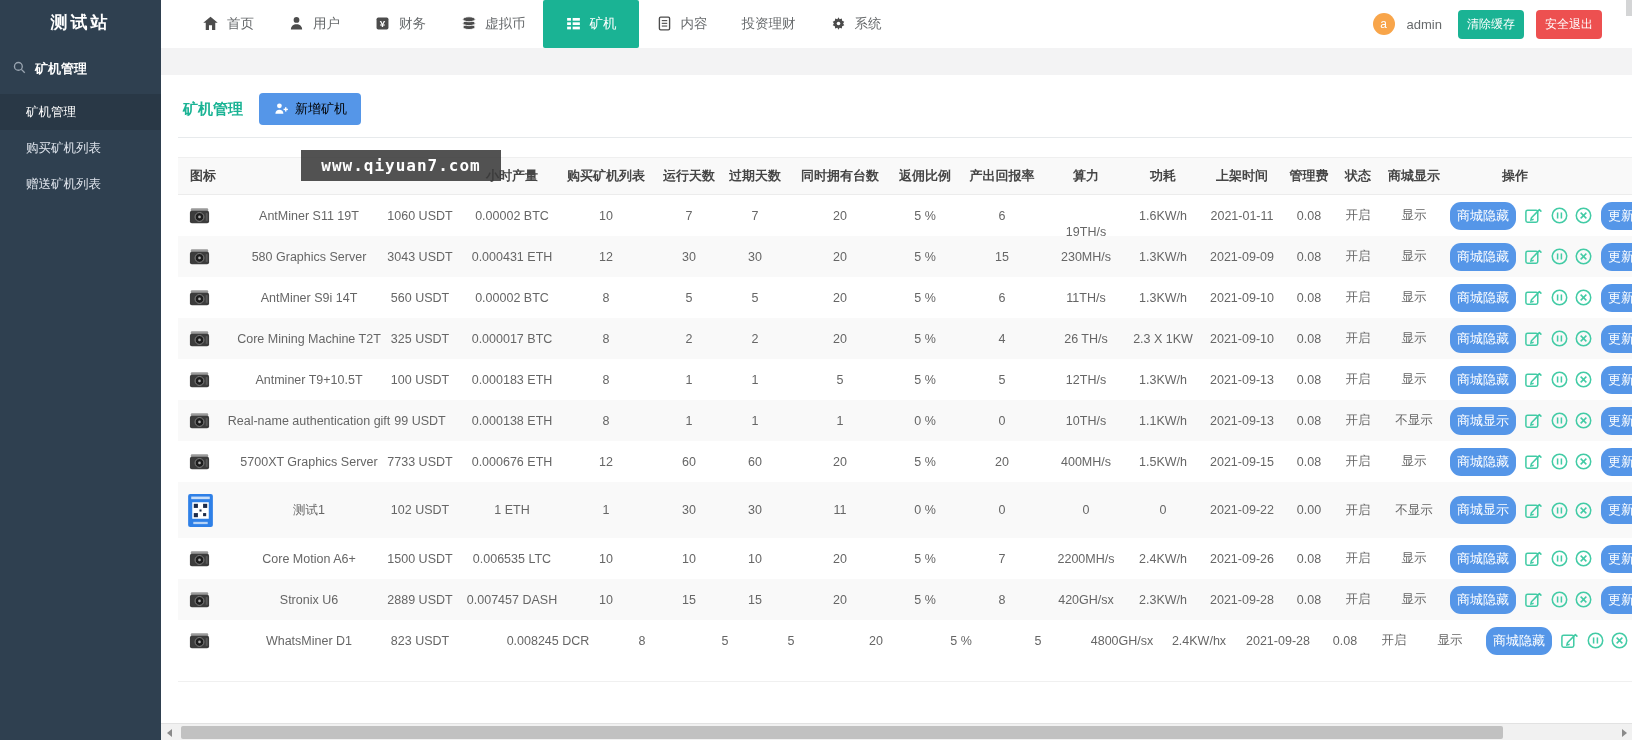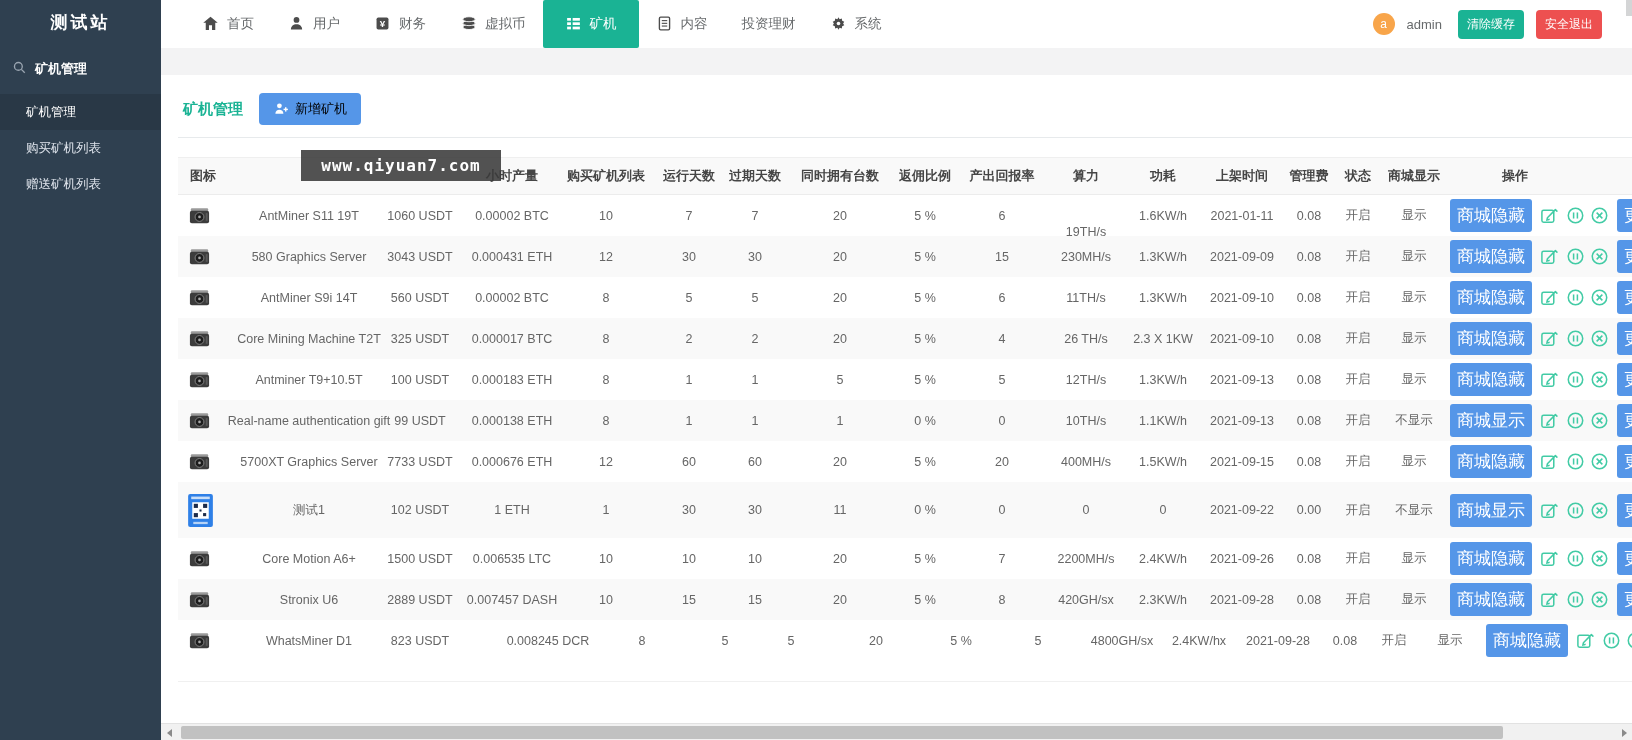--- a/index.html
+++ b/index.html
@@ -46,21 +46,21 @@
   .th.left { justify-content:flex-start; padding-left:12px; }
   .th.actions-h { justify-content:flex-start; padding-left:58px; }
   .tr { display:flex; align-items:center; height:41px; color:#666; }
   .tr.alt { background:#f9f9f9; }
   .tr.tall { height:56px; }
   .td { text-align:center; display:flex; align-items:center; justify-content:center; white-space:nowrap; flex-shrink:0; }
   .td.icon-cell { justify-content:flex-start; padding-left:10px; }
   .td.actions { justify-content:flex-start; padding-left:6px; gap:0; }
   .table-end { height:21px; border-bottom:1px solid #f0f0f0; min-width:1454px; }
 
-  .btn-mall, .btn-update { background:#5596e8; color:#fff; border:none; border-radius:3px; font-size:17px; padding:5px 7px; cursor:pointer; white-space:nowrap; }
+  .btn-mall, .btn-update { background:#5596e8; color:#fff; border:none; border-radius:11px; font-size:13px; padding:5px 7px; cursor:pointer; white-space:nowrap; }
   .ico-btn { width:19px; height:19px; display:inline-flex; color:#42cba5; cursor:pointer; background:none; border:none; padding:0; }
   .gap8{width:8px;flex-shrink:0}.gap7{width:7px;flex-shrink:0}.gap5{width:5px;flex-shrink:0}
 
   
   .watermark { position:absolute; left:140px; top:150px; width:200px; height:31px; background:rgba(58,58,58,0.88); color:#fff; z-index:20; display:flex; align-items:center; justify-content:center; font-family:"DejaVu Sans Mono",monospace; font-weight:bold; font-size:16px; letter-spacing:1px; }
 
   
   .hscroll { position:absolute; left:0; right:0; bottom:0; height:17px; background:#f1f1f1; border-top:1px solid #e2e2e2; z-index:25; }
   .hs-thumb { position:absolute; left:20px; top:2px; height:13px; width:1322px; background:#c1c1c1; border-radius:2px; }
   .hs-arrow { position:absolute; top:0; width:16px; height:17px; display:flex; align-items:center; justify-content:center; }

